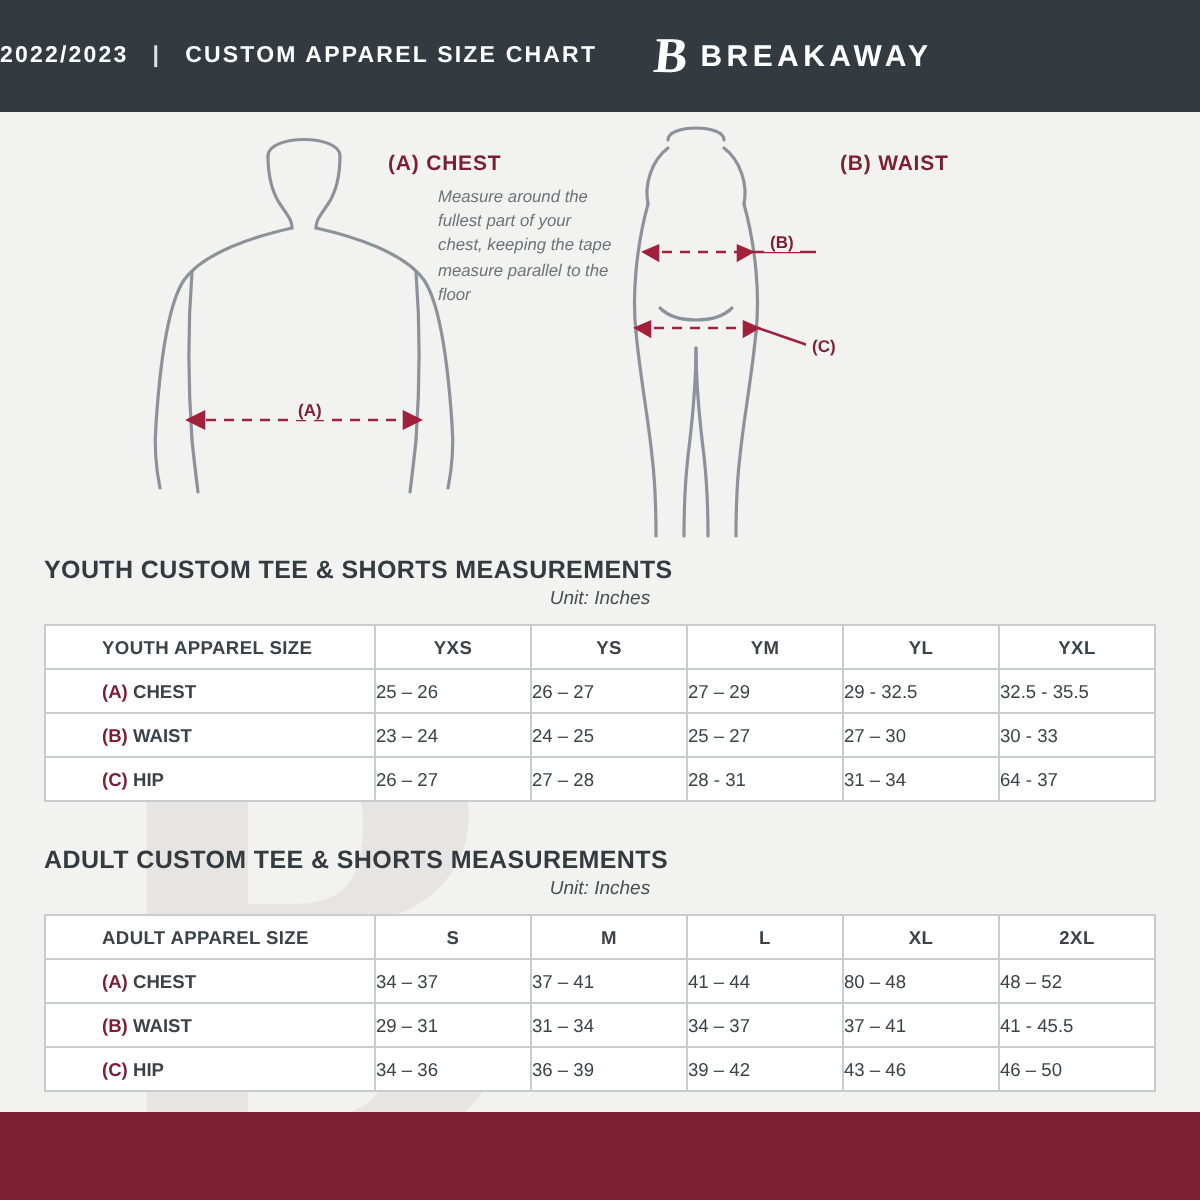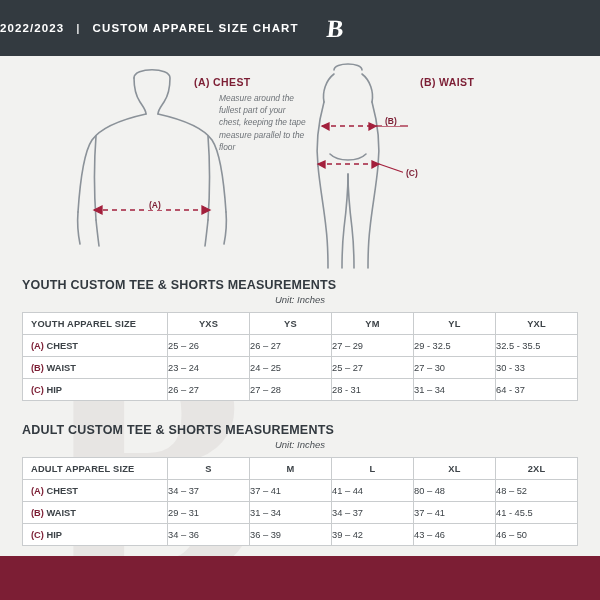--- a/index.html
+++ b/index.html
@@ -142,21 +142,21 @@
   }
   table.chart th, table.chart td {
     border: 1px solid #c9ccce;
     height: 21px;
     font-size: 9.3px;
     color: #3c4247;
     padding: 0;
   }
   table.chart th.rowhead, table.chart td.rowhead {
     text-align: left;
-    padding-left: 8px;
+    padding-left: 28px;
     width: 136px;
   }
   table.chart th {
     font-weight: bold;
     font-size: 9.3px;
     letter-spacing: .2px;
   }
   .lbl {
     color: #7c1e34;
     font-weight: bold;
@@ -184,20 +184,21 @@
 <div class="page">
 
   <div class="watermark">B</div>
 
   <div class="header">
     <span class="header-title">2022/2023</span>
     <span class="header-sep">|</span>
     <span class="header-title">CUSTOM APPAREL SIZE CHART</span>
     <span class="brand-wrap">
       <span class="brand-mark">B</span>
+      <span class="brand-name">BREAKAWAY</span>
     </span>
   </div>
 
   <div class="content">
 
     <div class="diagram">
 
       <svg width="430" height="210" viewBox="0 0 430 210">
         <g fill="none" stroke="#8b9299" stroke-width="1.6" stroke-linecap="round" stroke-linejoin="round">
 

